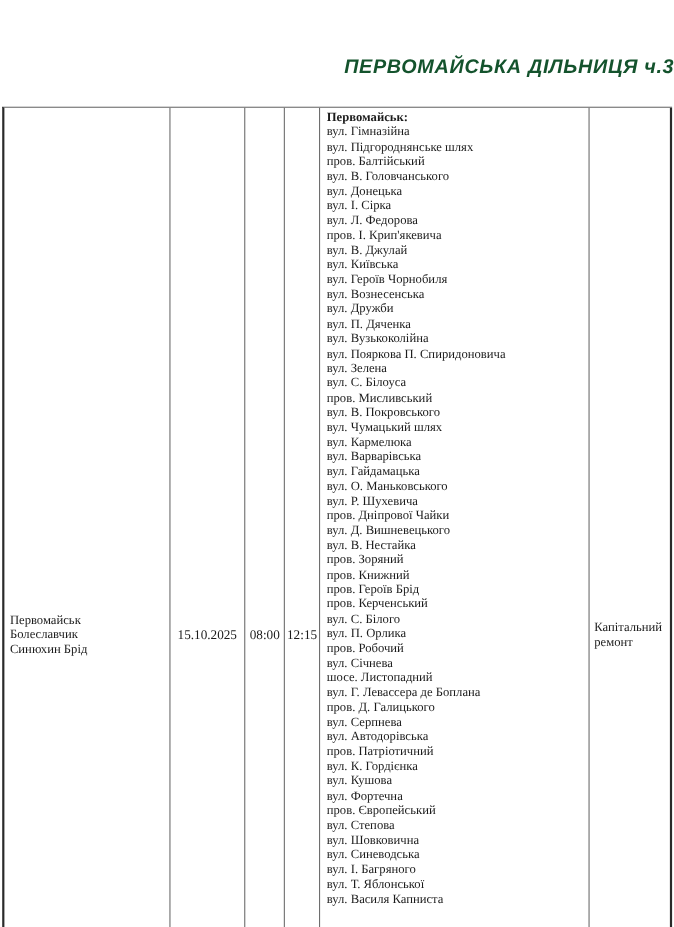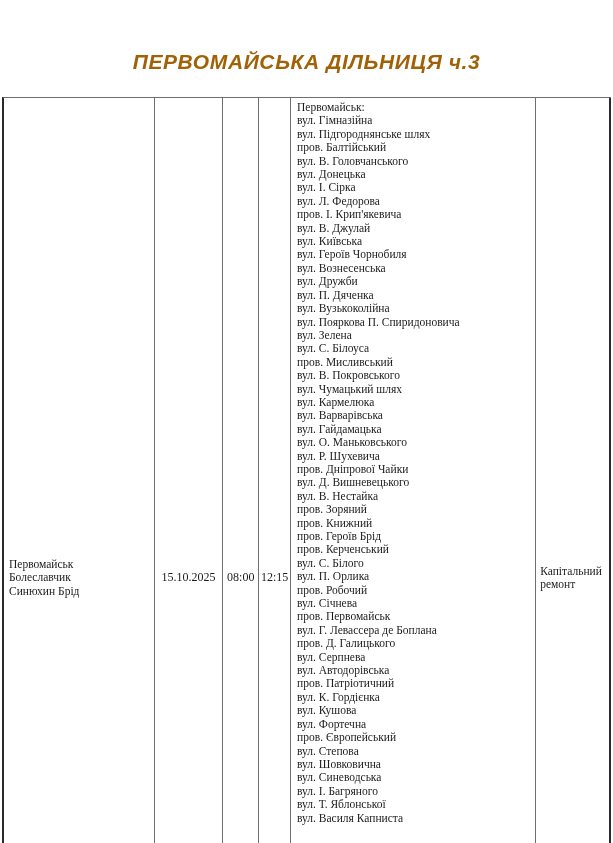--- a/index.html
+++ b/index.html
@@ -5,27 +5,27 @@
   * { box-sizing: border-box; }
   html, body { margin: 0; padding: 0; }
   body {
     width: 613px; height: 843px;
     overflow: hidden;
     background: #ffffff;
     font-family: "Liberation Serif", serif;
   }
   .page-title {
     margin: 50px 0 0 0;
-    text-align: center;
+    text-align: right;
     font-family: "Liberation Sans", sans-serif;
     font-style: italic;
     font-weight: bold;
-    font-size: 21px;
+    font-size: 18px;
     letter-spacing: 0.6px;
-    color: #a16207;
+    color: #14532d;
   }
   .schedule-table {
     position: absolute;
     top: 97px; left: 2px;
     width: 609px;
     border-top: 1px solid #6e6e6e;
     border-left: 2px solid #2a2a2a;
   }
   .t-row {
     display: flex;
@@ -36,21 +36,21 @@
     font-size: 11.5px;
     line-height: 13.4px;
     color: #1c1c1c;
   }
   .col-locations { width: 151px; display: flex; flex-direction: column; justify-content: center; padding: 0 3px 0 5px; }
   .col-date  { width: 69px; display: flex; align-items: center; justify-content: center; font-size: 12px; }
   .col-time  { width: 36px; display: flex; align-items: center; justify-content: center; font-size: 12px; }
   .col-time2 { width: 32px; display: flex; align-items: center; justify-content: center; font-size: 12px; }
   .col-streets { width: 246px; padding: 3px 2px 0 6px; }
   .col-repair { width: 75px; border-right: 2px solid #2a2a2a; display: flex; align-items: center; padding: 0 3px 0 4px; }
-  .streets-header { font-weight: normal; }
+  .streets-header { font-weight: bold; }
   .loc-line, .street-line { white-space: nowrap; }
 </style>
 </head>
 <body>
 
 <h1 class="page-title">ПЕРВОМАЙСЬКА ДІЛЬНИЦЯ ч.3</h1>
 
 <div class="schedule-table">
   <div class="t-row">
 
@@ -146,21 +146,21 @@
           <div class="street-line">пров. Керченський</div>
 
           <div class="street-line">вул. С. Білого</div>
 
           <div class="street-line">вул. П. Орлика</div>
 
           <div class="street-line">пров. Робочий</div>
 
           <div class="street-line">вул. Січнева</div>
 
-          <div class="street-line">пров. Первомайськ</div>
+          <div class="street-line">шосе. Листопадний</div>
 
           <div class="street-line">вул. Г. Левассера де Боплана</div>
 
           <div class="street-line">пров. Д. Галицького</div>
 
           <div class="street-line">вул. Серпнева</div>
 
           <div class="street-line">вул. Автодорівська</div>
 
 

